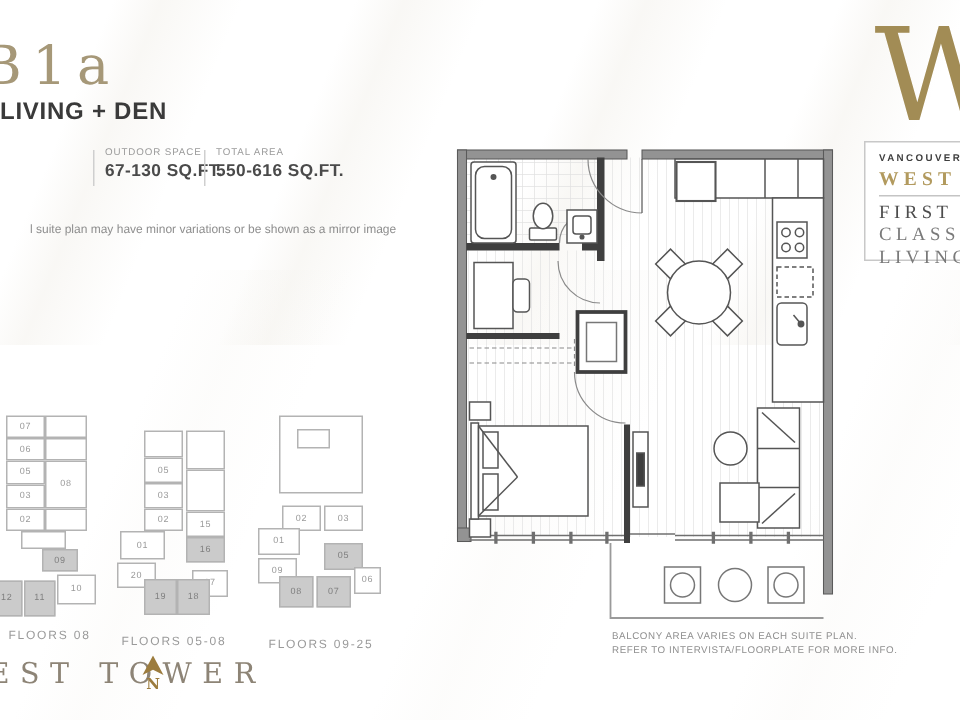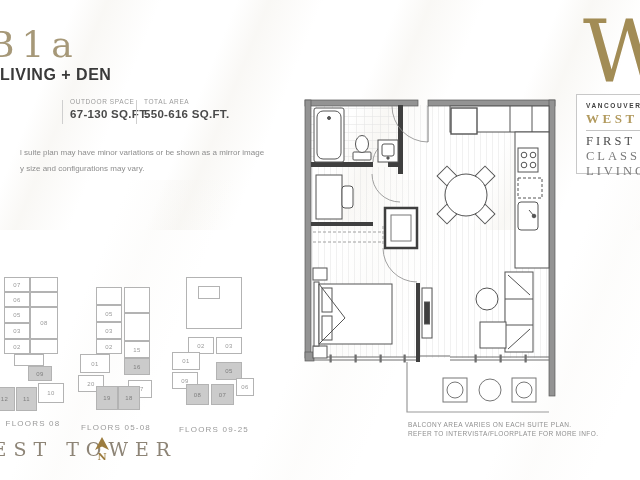--- a/index.html
+++ b/index.html
@@ -112,21 +112,20 @@
   </div>
   <div class="stat-div" style="left:136px;"></div>
   <div class="stat-col" style="left:144px;">
     <div class="lbl">TOTAL AREA</div>
     <div class="val">550-616 SQ.FT.</div>
   </div>
 </div>
 
 <div class="disclaimer">
   <div>l suite plan may have minor variations or be shown as a mirror image</div>
-  <div class="gap">y size and configurations may vary.</div>
 </div>
 
 <div id="keyplan-layer">
     <div class="kp-unit" style="left: 4px; top: 277px; width: 26px; height: 15px;">07</div>
     <div class="kp-unit" style="left: 4px; top: 292px; width: 26px; height: 15px;">06</div>
     <div class="kp-unit" style="left: 4px; top: 307px; width: 26px; height: 16px;">05</div>
     <div class="kp-unit" style="left: 4px; top: 323px; width: 26px; height: 16px;">03</div>
     <div class="kp-unit" style="left: 4px; top: 339px; width: 26px; height: 15px;">02</div>
     <div class="kp-unit" style="left: 30px; top: 277px; width: 28px; height: 15px;"></div>
     <div class="kp-unit" style="left: 30px; top: 292px; width: 28px; height: 15px;"></div>

